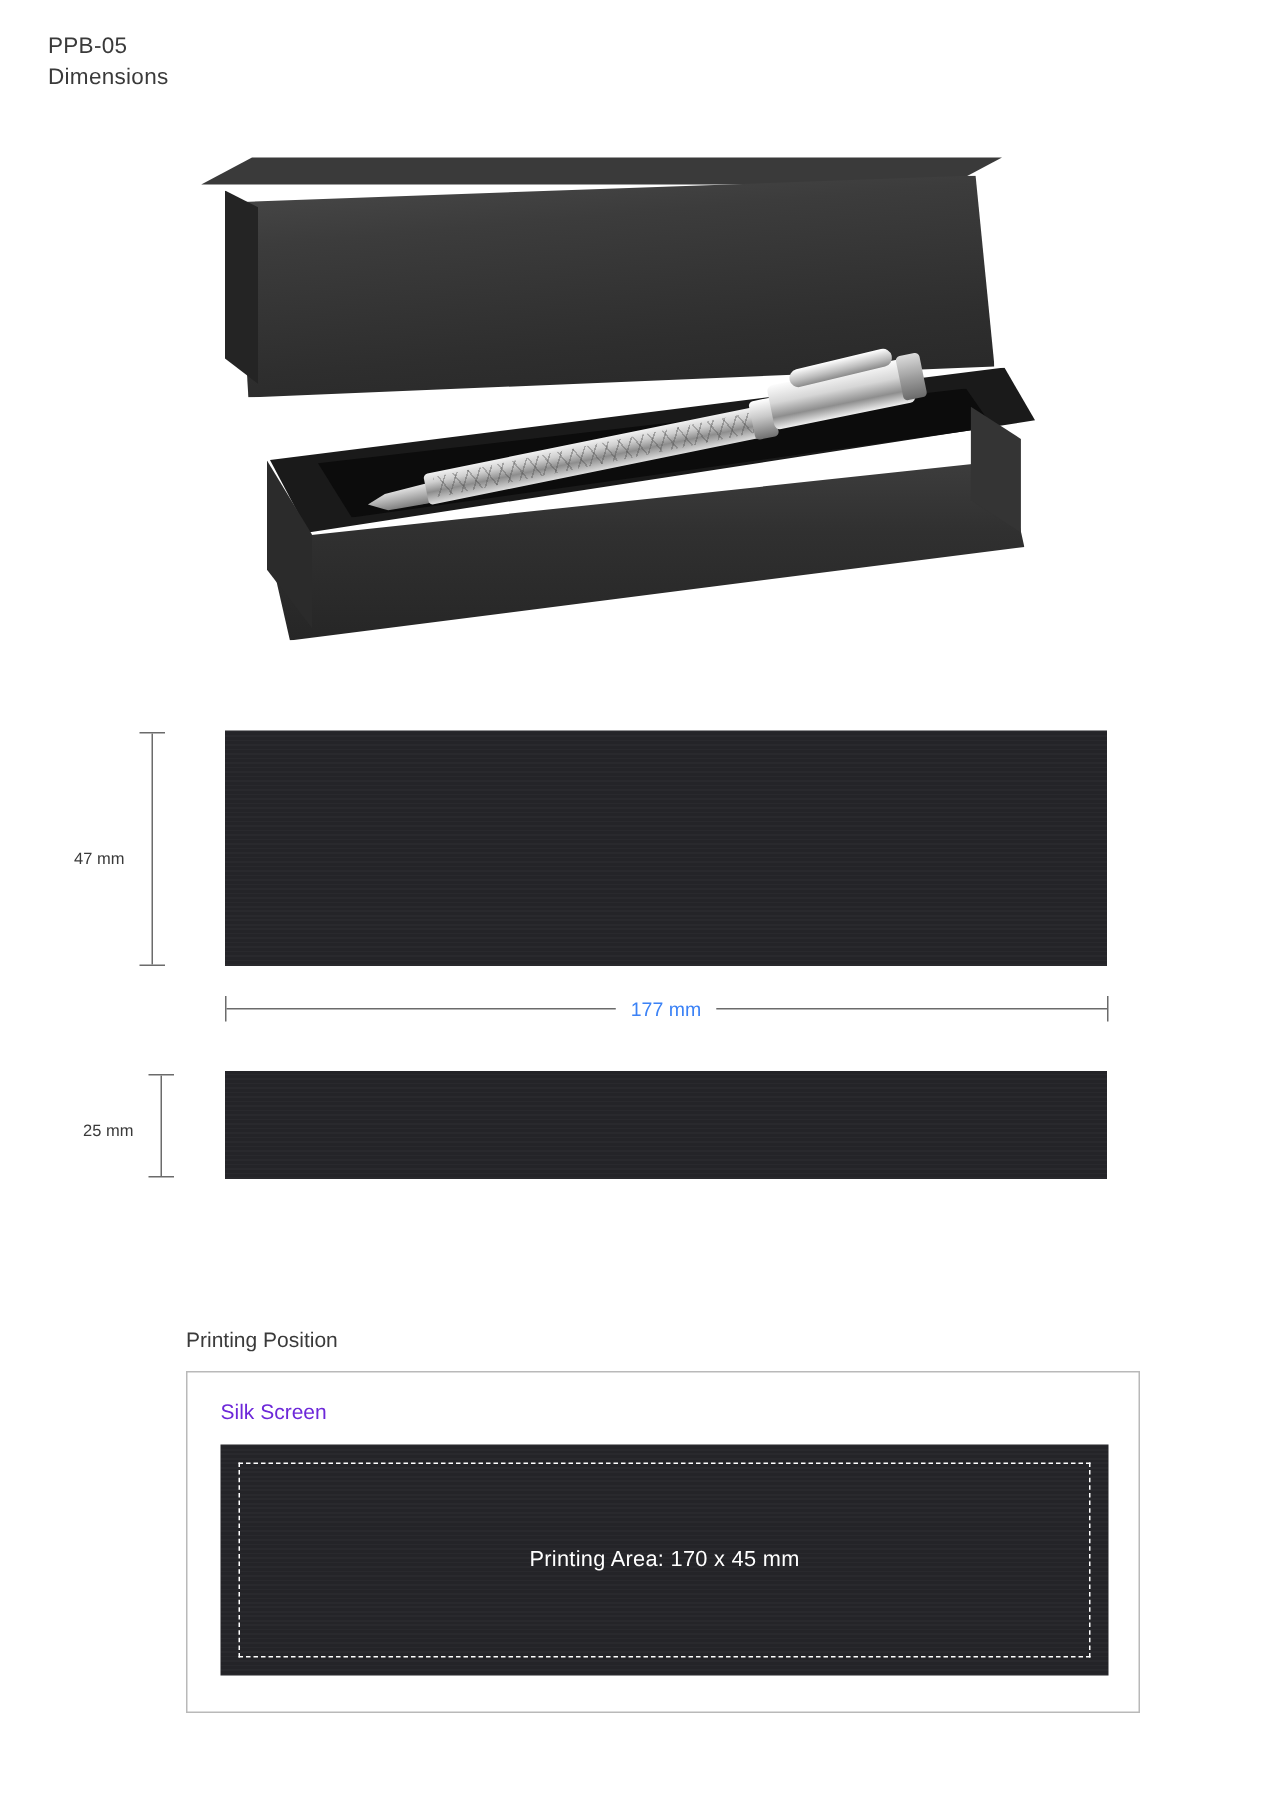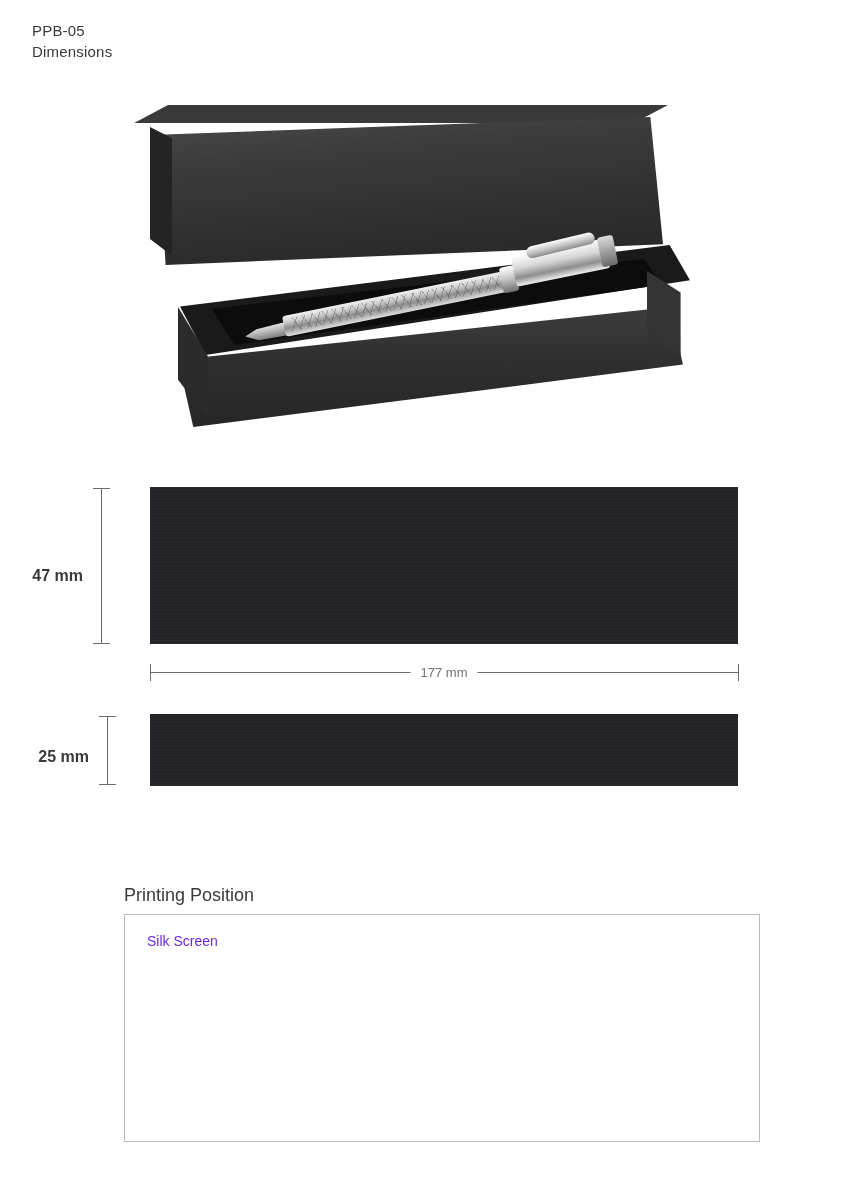--- a/index.html
+++ b/index.html
@@ -243,40 +243,39 @@
     background: #6b6b6b;
   }
   .cap-v {
     position: absolute;
     width: 1px;
     height: 17px;
     background: #6b6b6b;
   }
   .dim-label {
     position: absolute;
-    font-size: 16px;
+    font-size: 11px;
     color: #3a3a3a;
     white-space: nowrap;
-    font-weight: bold;
   }
   .dim-label-w {
     position: absolute;
     font-size: 13px;
-    color: #737373;
+    color: #3b82f6;
     background: #ffffff;
     padding: 0 10px;
     white-space: nowrap;
   }
 
   
   .pp-title {
     position: absolute;
     left: 124px;
     top: 885px;
-    font-size: 18px;
+    font-size: 14px;
     color: #3a3a3a;
     text-align: right;
   }
   .pp-box {
     position: absolute;
     left: 124px;
     top: 914px;
     width: 636px;
     height: 228px;
     border: 1px solid #b9b9b9;
@@ -367,15 +366,20 @@
 
   <div class="cap-h" style="left:99px; top:716px;"></div>
   <div class="vline" style="left:107px; top:717px; height:67px;"></div>
   <div class="cap-h" style="left:99px; top:784px;"></div>
   <div class="dim-label" style="left:89px; top:748px; transform:translateX(-100%);">25 mm</div>
 
   <div class="pp-title">Printing Position</div>
 
   <div class="pp-box">
     <div class="pp-method">Silk Screen</div>
+    <div class="pp-art">
+      <div class="pp-dashed">
+        <div class="pp-area-text">Printing Area: 170 x 45 mm</div>
+      </div>
+    </div>
   </div>
 
 </div>
 
 </body></html>

